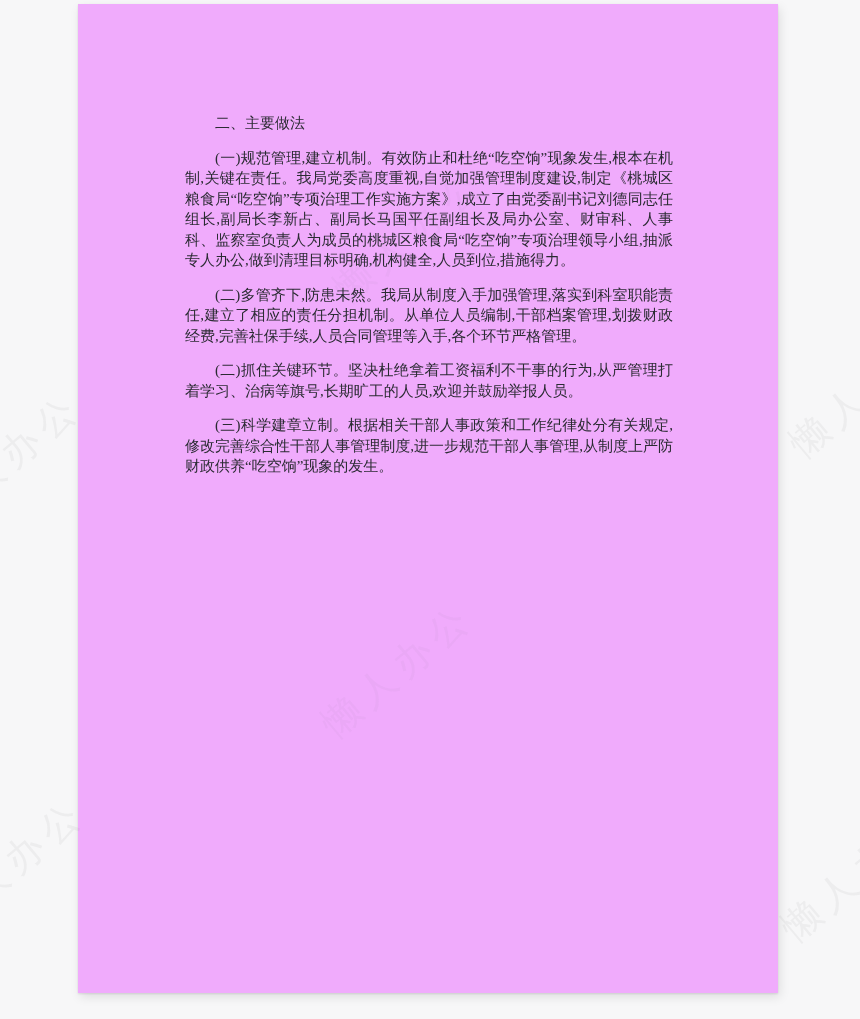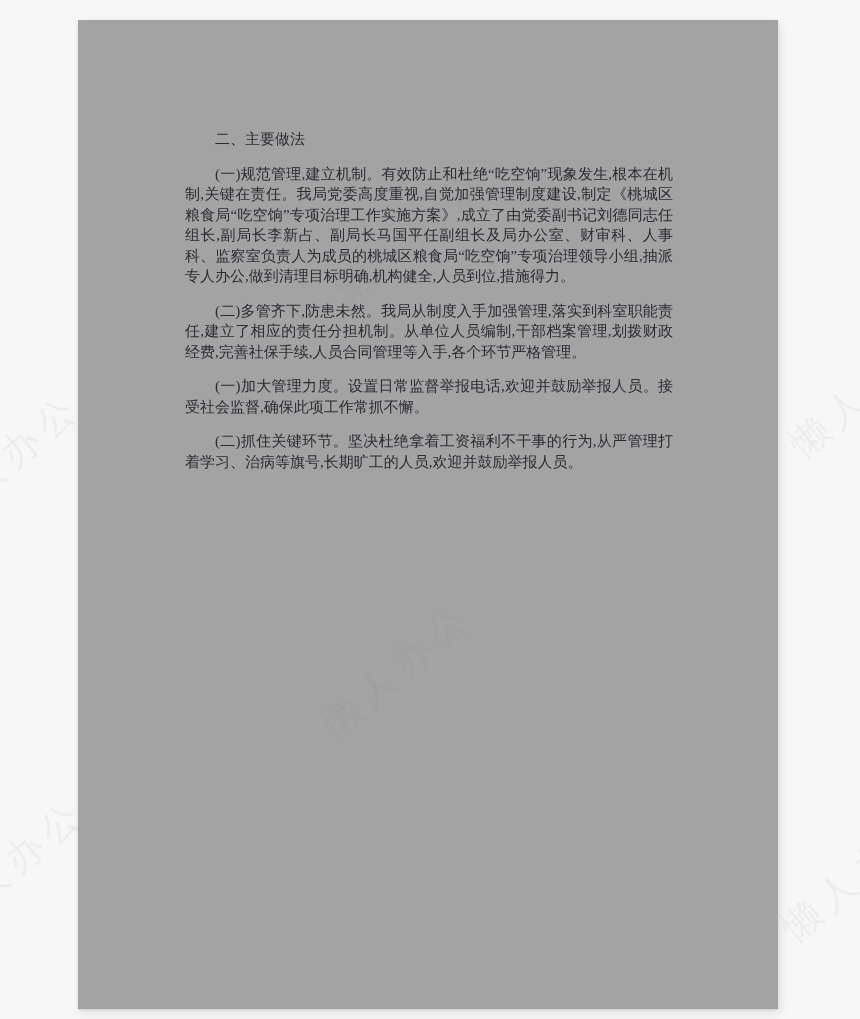--- a/index.html
+++ b/index.html
@@ -10,24 +10,24 @@
     width: 860px;
     height: 1019px;
     background: #f7f7f8;
     overflow: hidden;
     position: relative;
     font-family: "Liberation Serif", "DejaVu Serif", serif;
   }
   .paper {
     position: absolute;
     left: 78px;
-    top: 20px;
+    top: 4px;
     width: 700px;
     height: 989px;
-    background: #a3a3a3;
+    background: #f0abfc;
     box-shadow: 0 1px 2px rgba(0,0,0,0.10), 2px 4px 10px rgba(0,0,0,0.10);
   }
   .content {
     position: absolute;
     left: 107px;
     right: 105px;
     top: 109px;
     color: #2b2b33;
     font-size: 15px;
     line-height: 20.5px;
@@ -61,22 +61,22 @@
   .wm6 { left: 858px; top: 874px; }
 </style>
 </head>
 <body>
 
 <div class="paper">
   <div class="content">
     <p class="block">二、主要做法</p>
     <p class="block">(一)规范管理,建立机制。有效防止和杜绝“吃空饷”现象发生,根本在机制,关键在责任。我局党委高度重视,自觉加强管理制度建设,制定《桃城区粮食局“吃空饷”专项治理工作实施方案》,成立了由党委副书记刘德同志任组长,副局长李新占、副局长马国平任副组长及局办公室、财审科、人事科、监察室负责人为成员的桃城区粮食局“吃空饷”专项治理领导小组,抽派专人办公,做到清理目标明确,机构健全,人员到位,措施得力。</p>
     <p class="block">(二)多管齐下,防患未然。我局从制度入手加强管理,落实到科室职能责任,建立了相应的责任分担机制。从单位人员编制,干部档案管理,划拨财政经费,完善社保手续,人员合同管理等入手,各个环节严格管理。</p>
-    <p class="block">(一)加大管理力度。设置日常监督举报电话,欢迎并鼓励举报人员。接受社会监督,确保此项工作常抓不懈。</p>
     <p class="block">(二)抓住关键环节。坚决杜绝拿着工资福利不干事的行为,从严管理打着学习、治病等旗号,长期旷工的人员,欢迎并鼓励举报人员。</p>
+    <p class="block">(三)科学建章立制。根据相关干部人事政策和工作纪律处分有关规定,修改完善综合性干部人事管理制度,进一步规范干部人事管理,从制度上严防财政供养“吃空饷”现象的发生。</p>
   </div>
 </div>
 
 <div class="wm wm1 on-page">懒人办公</div>
 <div class="wm wm2">懒人办公</div>
 <div class="wm wm3">懒人办公</div>
 <div class="wm wm4 on-page">懒人办公</div>
 <div class="wm wm5">懒人办公</div>
 <div class="wm wm6">懒人办公</div>
 

